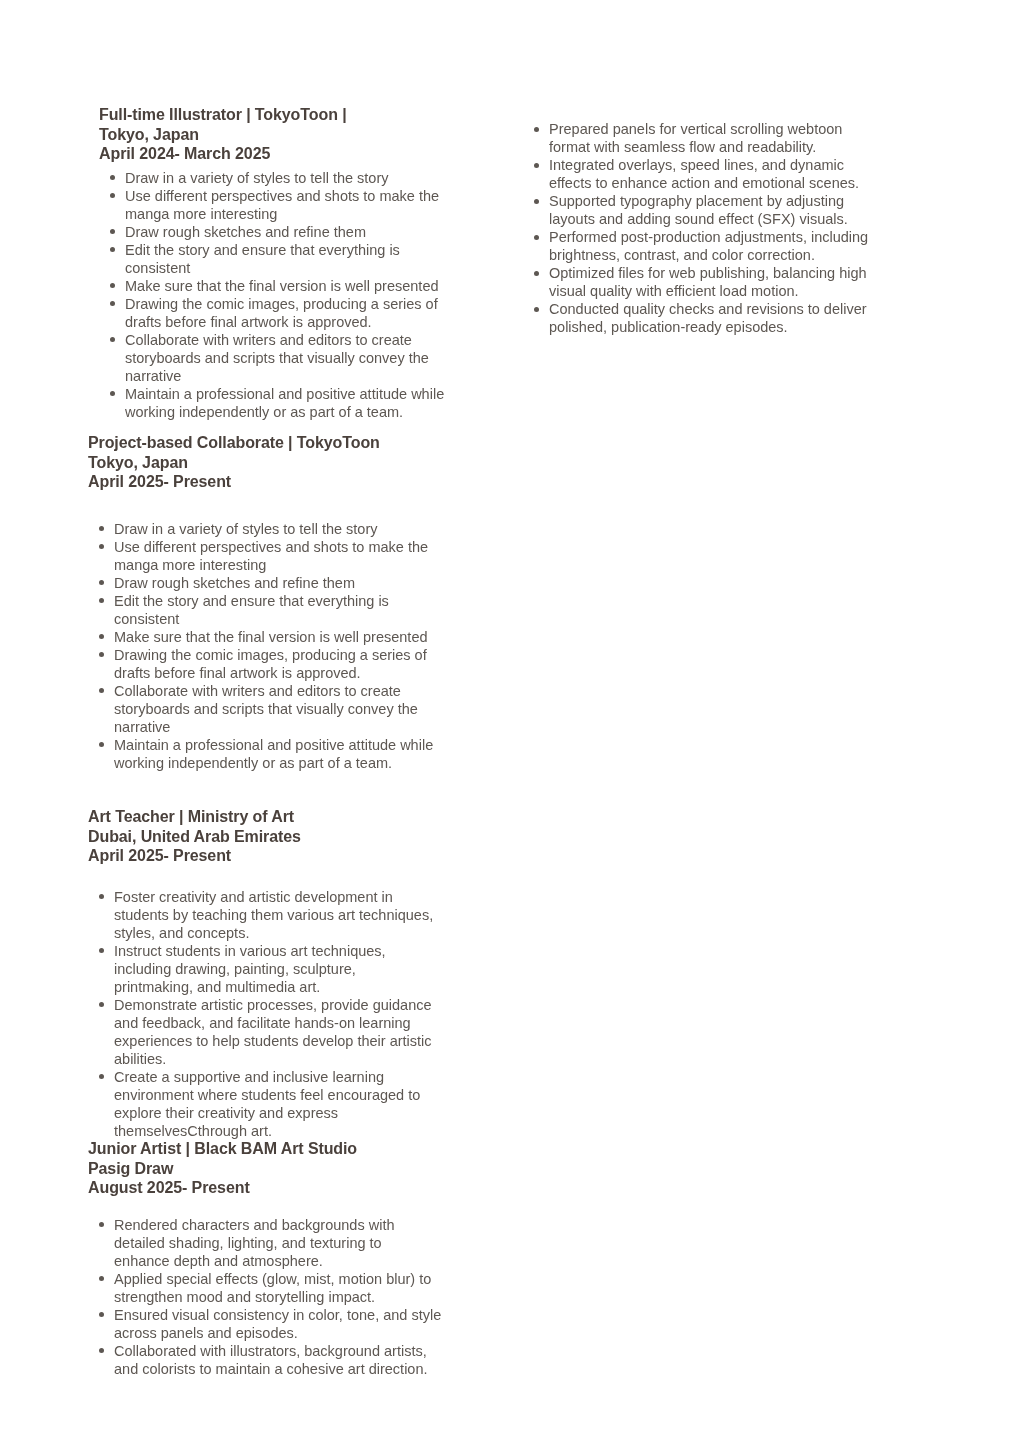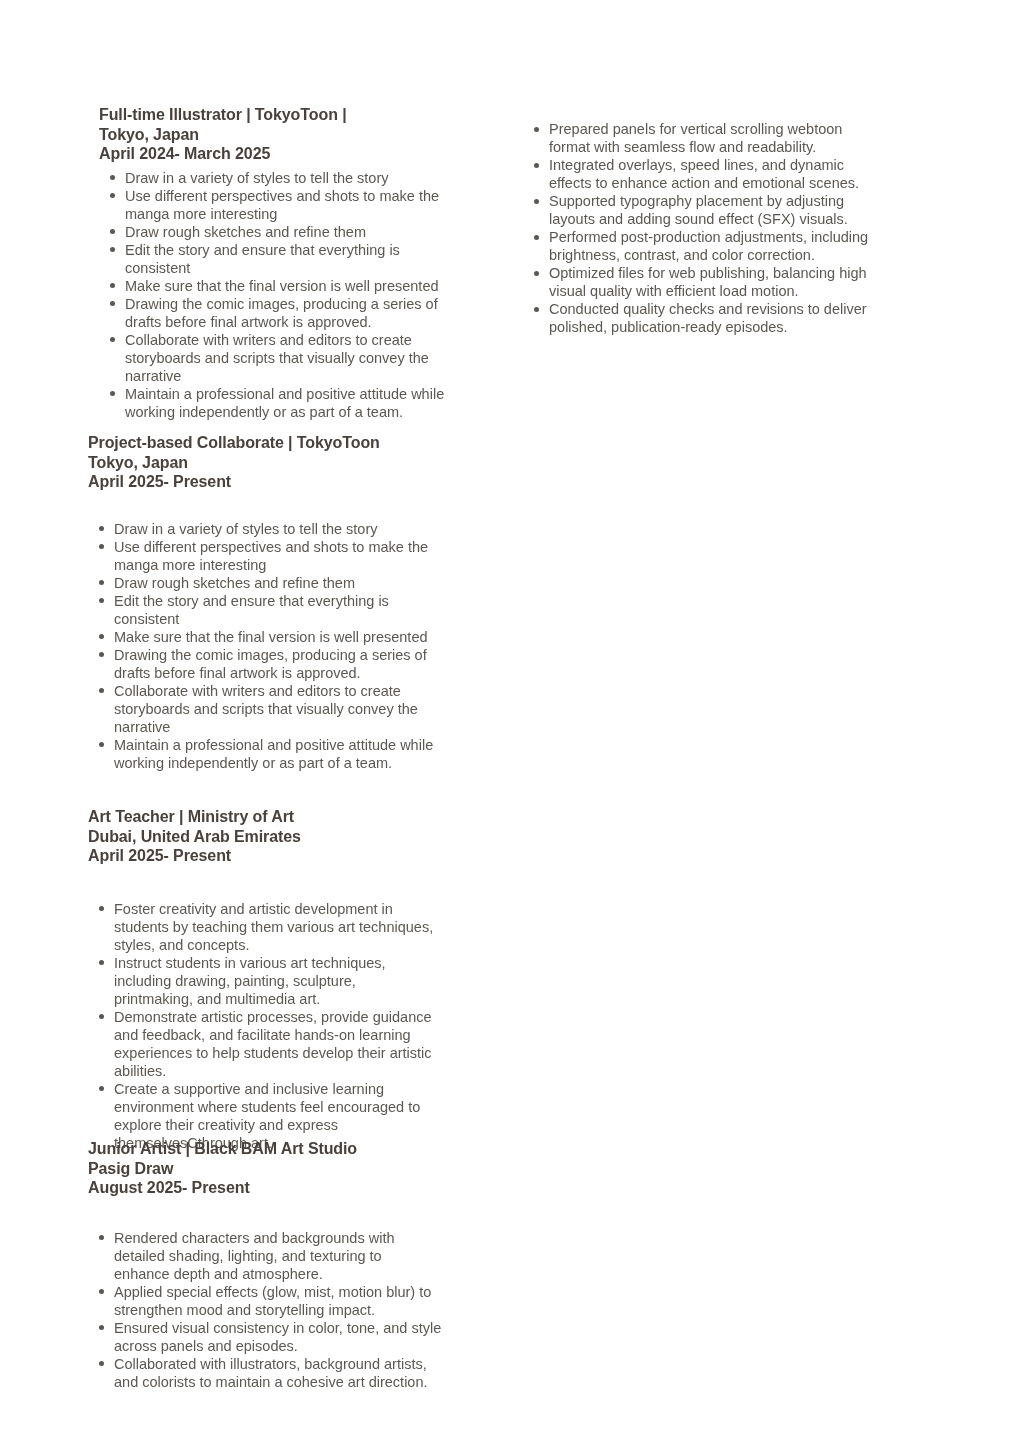--- a/index.html
+++ b/index.html
@@ -47,23 +47,23 @@
     width: 5px;
     height: 5px;
     border-radius: 50%;
     background: #5d5752;
   }
   .job-1 { left: 99px;  top: 105px; }
   .job-1 .bullets { margin-top: 5px; }
   .job-2 { left: 88px;  top: 433px; }
   .job-2 .bullets { margin-top: 28px; }
   .job-3 { left: 88px;  top: 807px; }
-  .job-3 .bullets { margin-top: 34px; }
+  .job-3 .bullets { margin-top: 22px; }
   .job-4 { left: 88px;  top: 1139px; }
-  .job-4 .bullets { margin-top: 31px; }
+  .job-4 .bullets { margin-top: 18px; }
   .col-right {
     position: absolute;
     left: 523px;
     top: 100px;
     width: 430px;
     margin-top: 20px;
   }
 </style>
 </head>
 <body>

